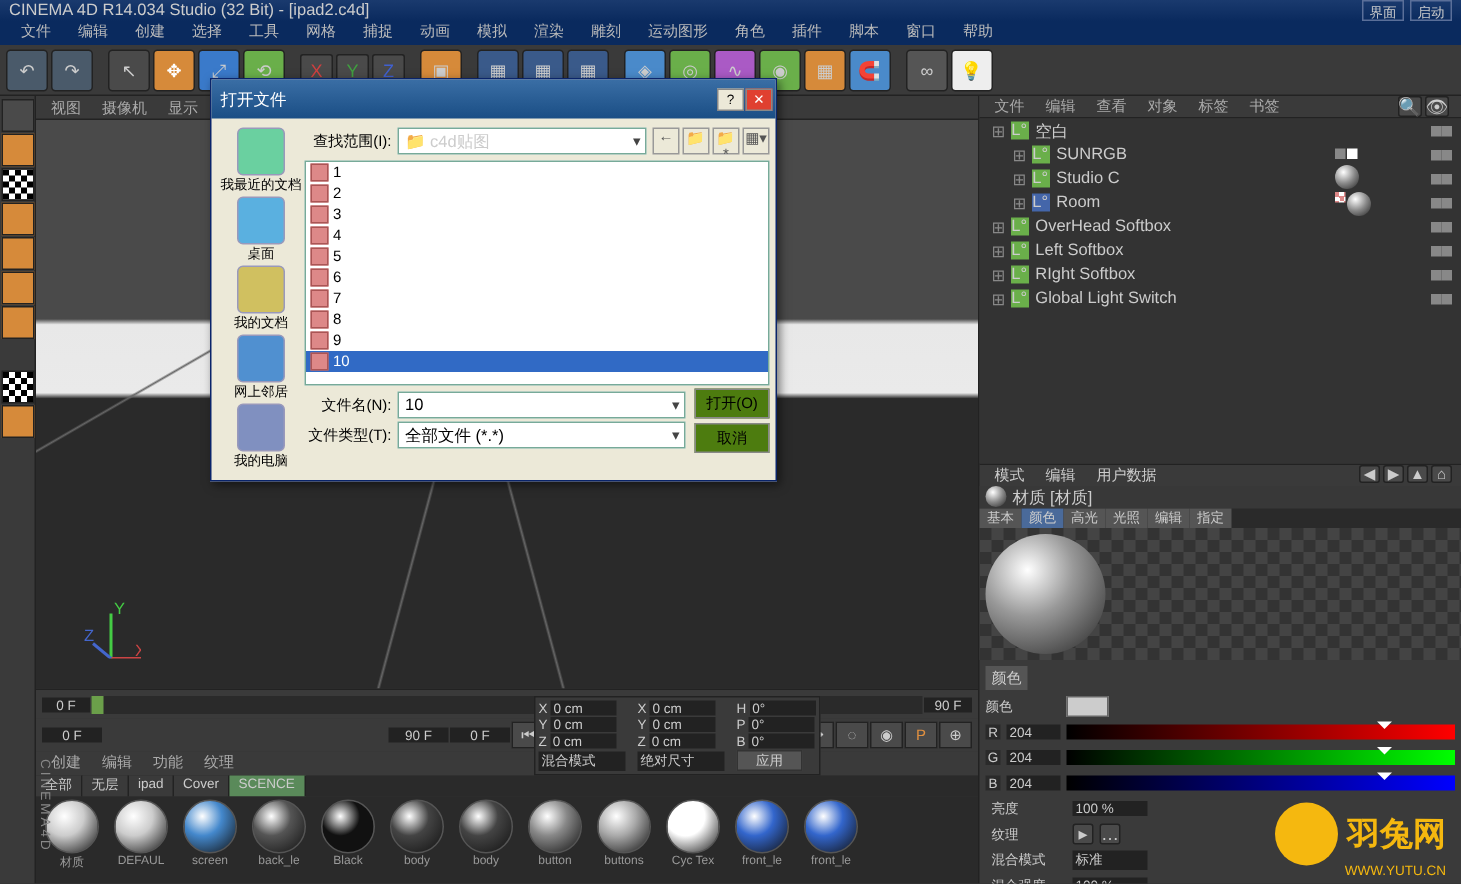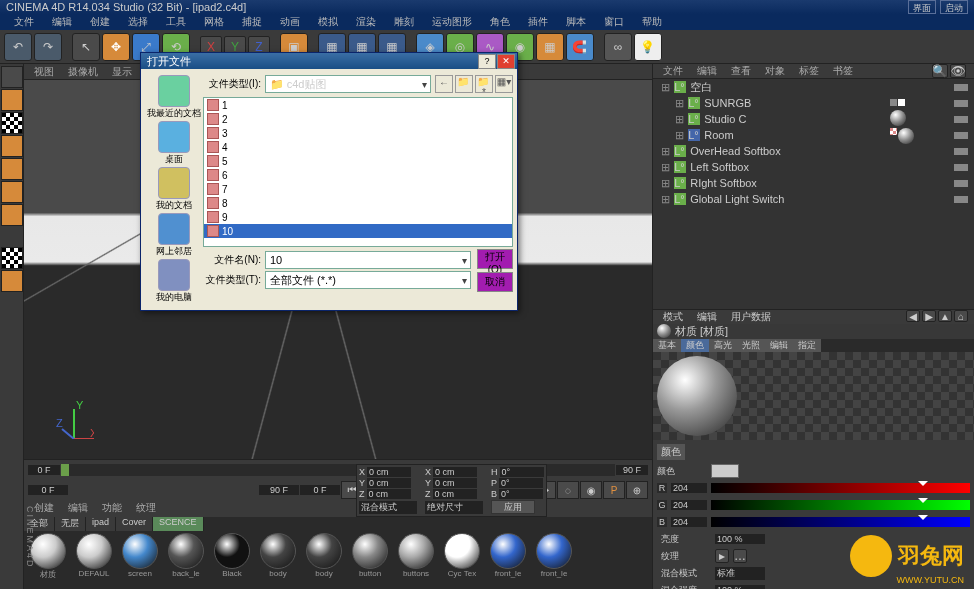--- a/index.html
+++ b/index.html
@@ -70,21 +70,21 @@
 .rgb-handle{position:absolute;top:-2px;width:0;height:0;border:5px solid transparent;border-top-color:#fff}
 .prop-row{display:flex;align-items:center;gap:4px;height:16px;margin:1px 0;padding:0 4px}
 .prop-lbl{width:50px;font-size:9px}
 .prop-val{width:50px;background:#222;font-size:9px;padding-left:2px}
 .coords{position:absolute;left:356px;bottom:72px;background:#3a3a3a;padding:2px;display:grid;grid-template-columns:repeat(3,auto);gap:1px 8px;border:1px solid #222}
 .coord-cell{display:flex;gap:2px;align-items:center}
 .coord-lbl{font-size:9px}
 .coord-val{width:44px;background:#222;font-size:9px;padding-left:2px}
 
 .dialog{position:absolute;left:140px;top:52px;width:378px;background:#ece9d8;border:1px solid #0a246a;box-shadow:2px 2px 6px rgba(0,0,0,.5)}
-.dlg-title{height:16px;background:linear-gradient(#3a6ea5,#1a4e85);display:flex;justify-content:space-between;align-items:center;padding:0 2px}
+.dlg-title{height:26px;background:linear-gradient(#3a6ea5,#1a4e85);display:flex;justify-content:space-between;align-items:center;padding:0 2px}
 .dlg-title span{color:#fff;font-size:11px;padding-left:4px}
 .dlg-btns{display:flex;gap:1px}
 .dlg-btn{width:18px;height:15px;background:#ece9d8;border:1px solid #888;font-size:9px;color:#000;text-align:center;line-height:13px}
 .dlg-btn.x{background:#e04030;color:#fff}
 .dlg-body{display:flex;padding:4px}
 .dlg-nav{width:58px;display:flex;flex-direction:column;align-items:center;gap:1px;padding:2px}
 .dlg-nav-item{display:flex;flex-direction:column;align-items:center;width:100%}
 .dlg-nav-icon{width:32px;height:32px;background:#cde;border:1px solid #99b;border-radius:4px}
 .dlg-nav-lbl{font-size:9px;color:#000;text-align:right}
 .dlg-main{flex:1;display:flex;flex-direction:column}
@@ -92,21 +92,21 @@
 .dlg-row label{font-size:10px;color:#000;width:58px;text-align:right}
 .dlg-combo{flex:1;height:18px;background:#fff;border:1px solid #7a9;color:#000;font-size:10px;padding-left:4px;display:flex;justify-content:space-between;align-items:center}
 .dlg-combo::after{content:"▾";padding-right:3px;color:#444}
 .dlg-tools{display:flex;gap:2px}
 .dlg-tool{width:18px;height:18px;border:1px solid #999;background:#ece9d8;color:#555;font-size:10px;text-align:center}
 .dlg-list{height:150px;background:#fff;border:1px solid #7a9;margin:2px 0;overflow:auto}
 .dlg-li{display:flex;align-items:center;gap:3px;padding:0 3px;height:14px;color:#000;font-size:10px}
 .dlg-li.sel{background:#316ac5;color:#fff}
 .dlg-li-icon{width:12px;height:12px;background:#d88;border:1px solid #a55}
 .dlg-actions{display:flex;flex-direction:column;gap:3px;padding-left:6px}
-.dlg-actbtn{width:36px;height:20px;background:#a21caf;border:1px solid #888;color:#000;font-size:10px}
+.dlg-actbtn{width:50px;height:20px;background:#4d7c0f;border:1px solid #888;color:#000;font-size:10px}
 .logo{position:absolute;right:10px;bottom:12px;display:flex;align-items:center;gap:6px}
 .logo-icon{width:42px;height:42px;background:#f5b80f;border-radius:50%;position:relative}
 .logo-txt{font-size:22px;font-weight:bold;color:#f5b80f}
 .logo-url{font-size:9px;color:#f5b80f;position:absolute;right:10px;bottom:4px}
 </style>
 </head>
 <body>
 
 <div class="titlebar">
   <span>CINEMA 4D R14.034 Studio (32 Bit) - [ipad2.c4d]</span>
@@ -539,21 +539,21 @@
           <div class="dlg-nav-icon" style="background:#5090d0"></div>
           <div class="dlg-nav-lbl">网上邻居</div>
         </div>
         <div class="dlg-nav-item">
           <div class="dlg-nav-icon" style="background:#8090c0"></div>
           <div class="dlg-nav-lbl">我的电脑</div>
         </div>
       </div>
     <div class="dlg-main">
       <div class="dlg-row">
-        <label>文件类型(I):</label>
+        <label>查找范围(I):</label>
         <div class="dlg-combo">
             <span style="color:#000;display:flex;align-items:center;gap:3px">📁<span>c4d贴图</span></span>
           </div>
         <div class="dlg-tools">
           <div class="dlg-tool">←</div>
           <div class="dlg-tool">📁</div>
           <div class="dlg-tool">📁*</div>
           <div class="dlg-tool">▦▾</div>
         </div>
       </div>

